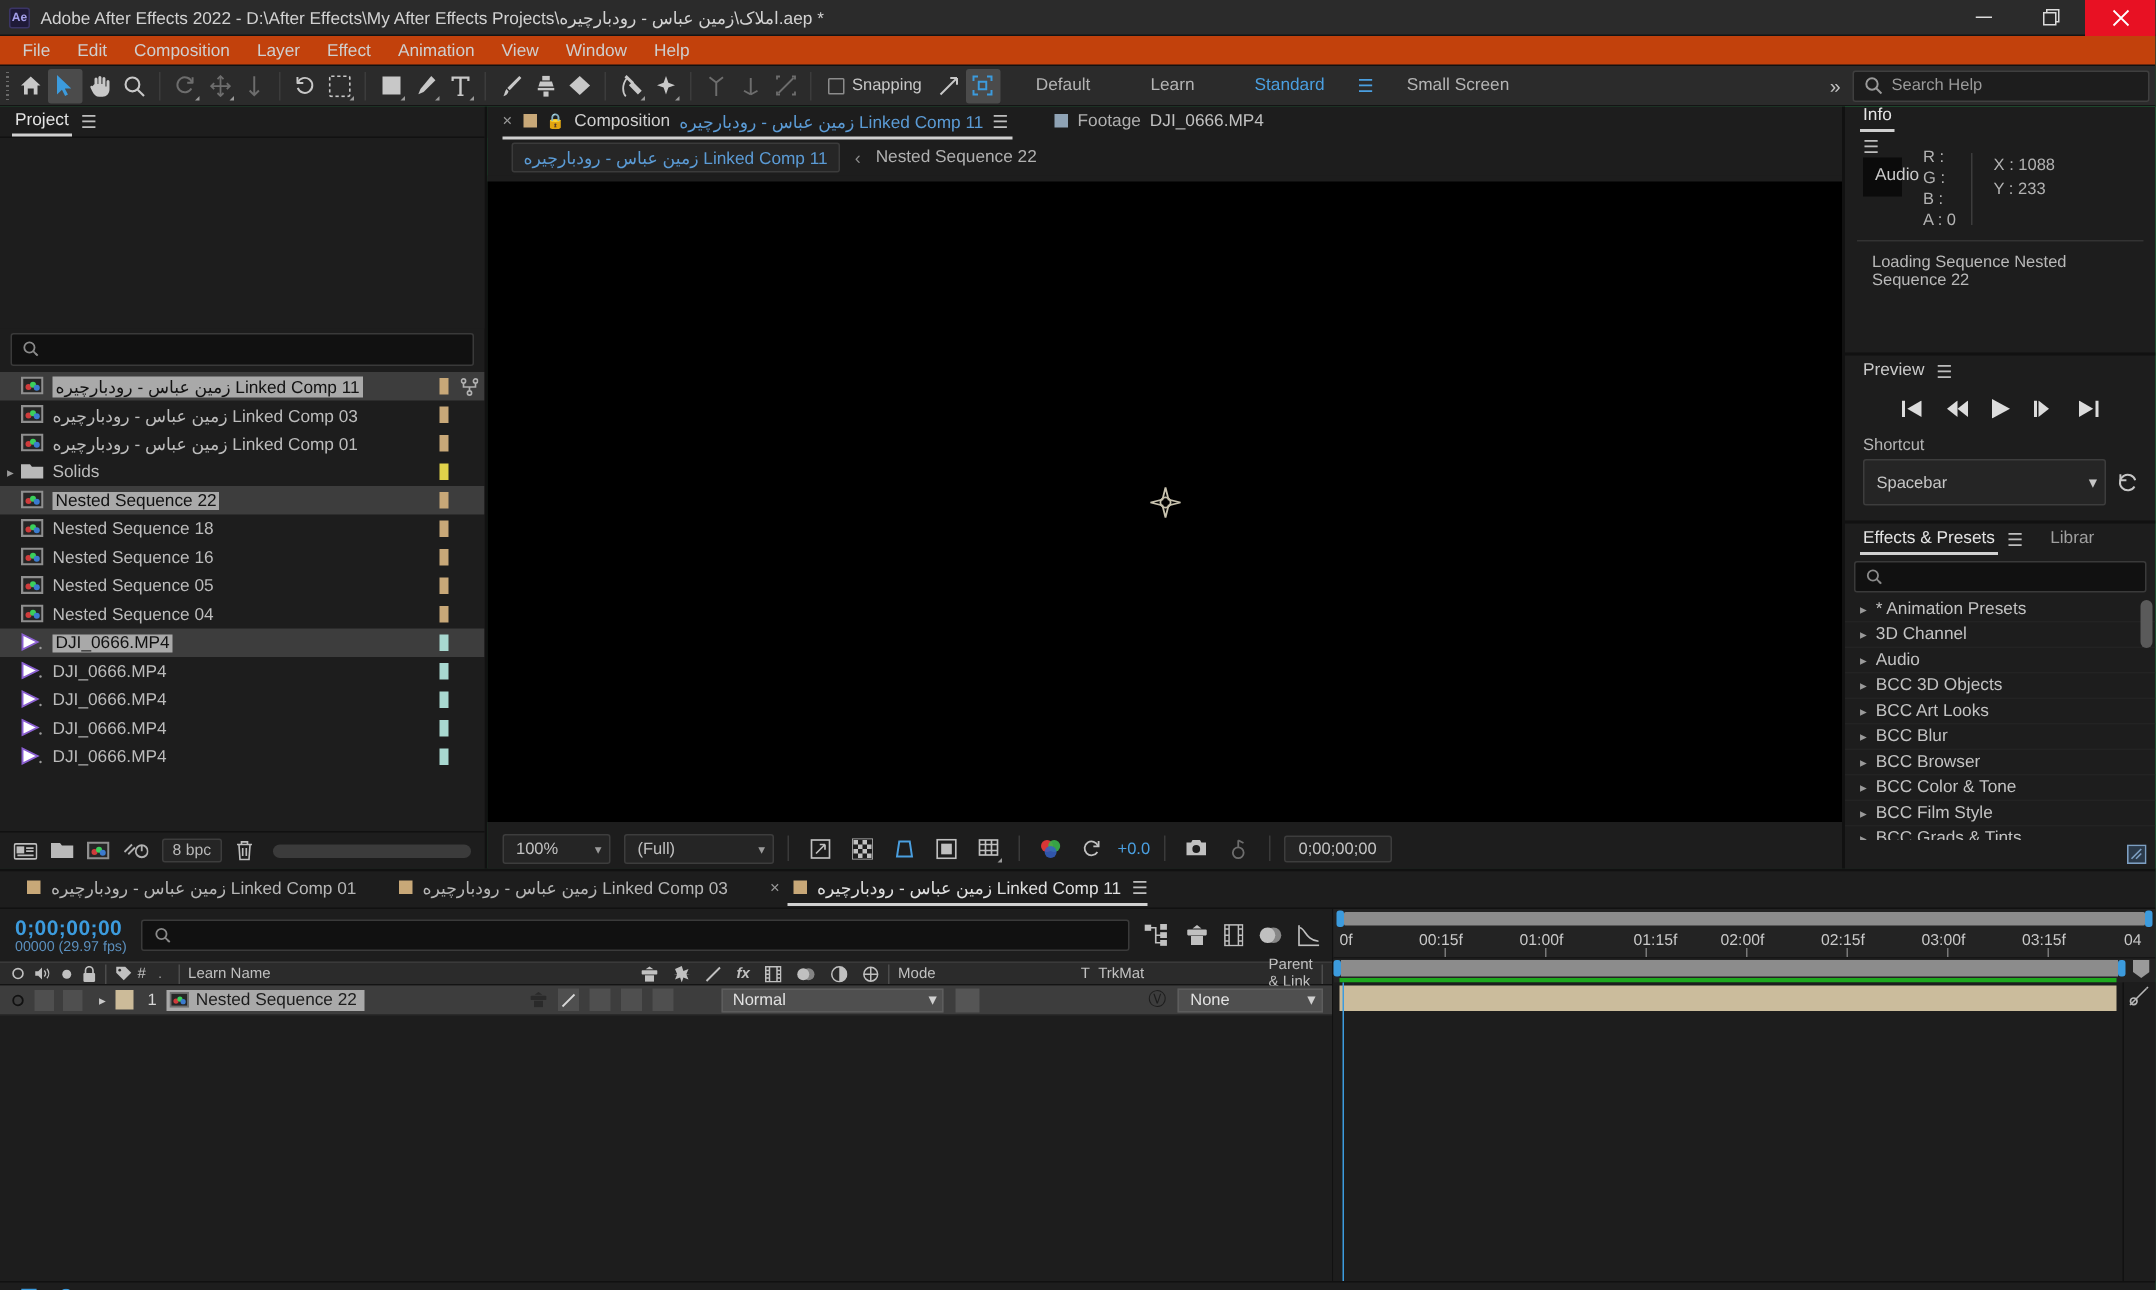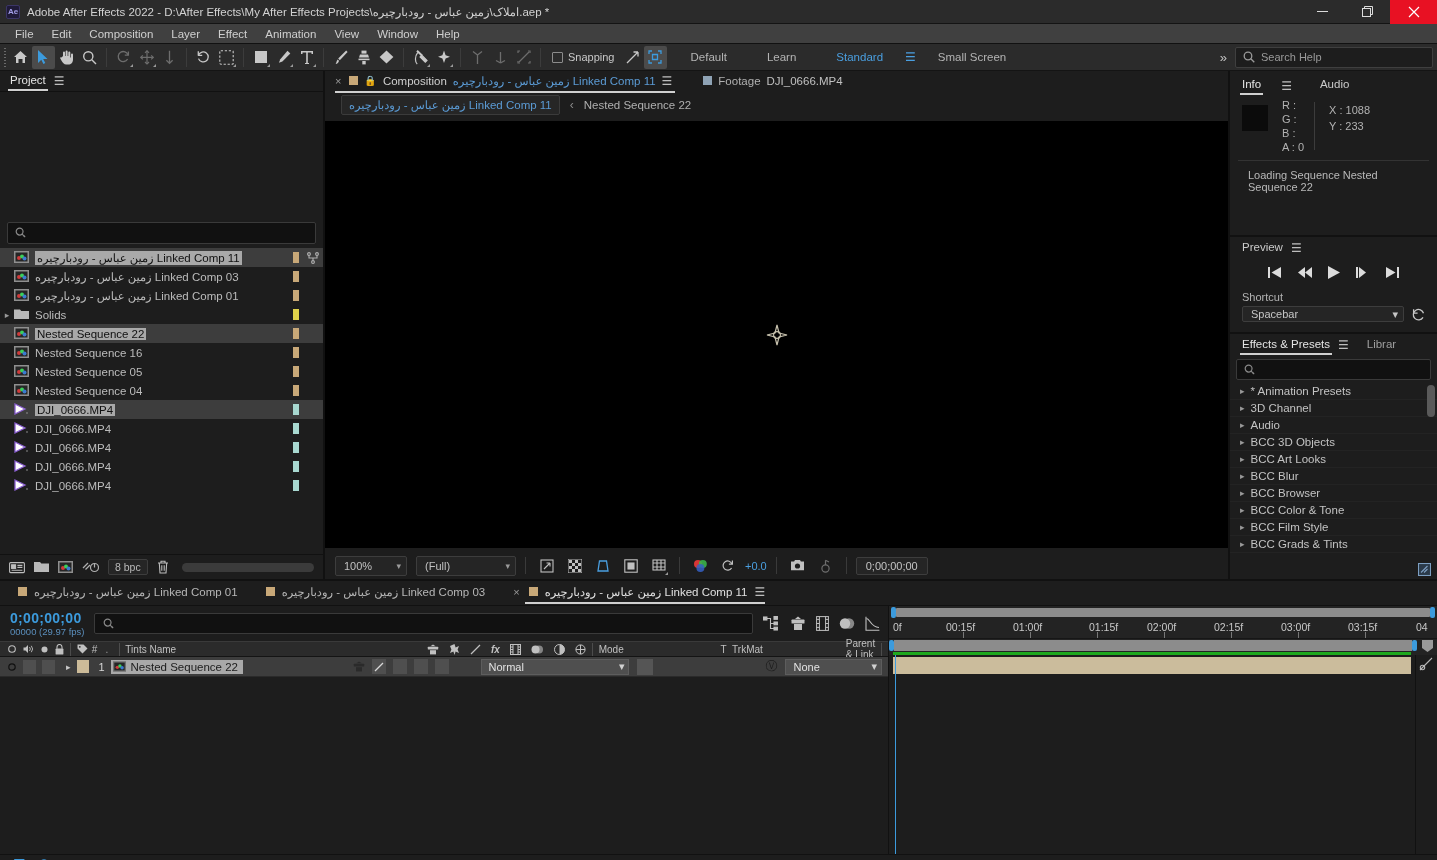--- a/index.html
+++ b/index.html
@@ -29,21 +29,21 @@
   .win-btns { margin-left: auto; display: flex; height: 24px; }
   .win-btn {
     width: 45px; height: 24px; display: flex; align-items: center;
     justify-content: center; color: #d8d8d8;
   }
   .win-btn.close { background: #e81123; width: 47px; }
   .win-btn svg { display: block; }
 
   
   .menubar {
-    height: 20px; background: #404040; display: flex; align-items: center;
+    height: 20px; background: #c2410c; display: flex; align-items: center;
     padding-left: 6px; border-bottom: 1px solid #111;
   }
   .menu-item {
     padding: 2px 9px; font-size: 11.5px; color: #cfcfcf; cursor: default;
     white-space: nowrap;
   }
 
   
   .toolbar {
     height: 27px; background: #2b2b2b; display: flex; align-items: center;
@@ -160,37 +160,37 @@
     padding: 0 5px 0 8px; font-size: 11px; color: #c0c0c0; gap: 10px;
   }
   .drop .dc { color: #9b9b9b; font-size: 9px; }
   .vsep { width: 1px; height: 17px; background: #3a3a3a; margin: 0 4px; }
   .tc-box { background: #252525; border: 1px solid #3d3d3d; border-radius: 2px;
      padding: 2px 9px; font-size: 11px; color: #c4c4c4; }
   .plus-val { color: #4a9fe0; font-size: 11px; }
 
   
   .right-panel { width: 207px; background: #1d1d1d; display: flex; flex-direction: column; }
-  .info-tabs { height: 21px; display: flex; align-items: flex-end; gap: 20px;
-     padding-left: 12px; }
+  .info-tabs { height: 21px; display: flex; align-items: flex-start; gap: 7px;
+     padding-left: 12px; flex-direction: column; }
   .info-body { padding: 6px 10px 0 8px; display: flex; gap: 8px; }
   .color-chip { width: 26px; height: 26px; background: #0b0b0b; margin: 7px 6px 0 4px; }
   .rgba { display: flex; flex-direction: column; gap: 0px; font-size: 11px; color: #b2b2b2; }
   .rgba div { line-height: 14px; }
   .info-div { width: 1px; background: #3c3c3c; margin: 4px 6px 4px 2px; }
   .xy { font-size: 11px; color: #b2b2b2; line-height: 16px; padding-top: 4px;}
   .info-msg { font-size: 11px; color: #b9b9b9; padding: 8px 6px 0 10px;
      border-top: 1px solid #333; margin: 6px 8px 0; }
   .panel-sep { height: 2px; background: #111; }
   .prev-tabs { height: 22px; display: flex; align-items: center; gap: 8px; padding-left: 12px; }
   .transport { display: flex; align-items: center; justify-content: center; gap: 16px;
      height: 26px; color: #d8d8d8; }
   .shortcut-lbl { font-size: 11px; color: #b4b4b4; padding: 6px 0 3px 12px; }
   .shortcut-row { display: flex; align-items: center; gap: 7px; padding: 0 10px 0 12px; }
-  .shortcut-sel { flex: 1; height: 16px; background: #252525; border: 1px solid #3d3d3d;
+  .shortcut-sel { flex: 1; height: 31px; background: #252525; border: 1px solid #3d3d3d;
      border-radius: 2px; display: flex; align-items: center; justify-content: space-between;
      padding: 0 5px 0 8px; font-size: 11px; color: #c6c6c6; }
   .fx-tabs { height: 21px; display: flex; align-items: center; gap: 8px; padding-left: 12px; }
   .fx-search { margin: 4px 6px 3px 6px; height: 21px; background: #111;
      border: 1px solid #3a3a3a; border-radius: 2px; display: flex; align-items: center;
      padding: 0 7px; color: #8a8a8a; }
   .fx-list { flex: 1; overflow: hidden; position: relative; }
   .fx-row { height: 17px; display: flex; align-items: center; gap: 6px;
      padding-left: 10px; font-size: 11.5px; color: #c3c3c3;
      border-bottom: 1px solid #232323; }
@@ -573,20 +573,35 @@
           <span class="disc"></span>
           <span class="pico">
             <svg width="15" height="12" viewBox="0 0 15 12">
                 <rect width="15" height="12" fill="#8f8f8f"></rect>
                 <rect x="1.5" y="1.5" width="12" height="9" fill="#262626"></rect>
                 <circle cx="5" cy="7" r="2" fill="#cf3b3b"></circle>
                 <circle cx="8" cy="5.5" r="2" fill="#3bcf5b"></circle>
                 <circle cx="10.5" cy="7.5" r="2" fill="#3b7bcf"></circle>
               </svg>
           </span>
+          <span class="plabel">Nested Sequence 18</span>
+          <span class="swatch" style="background:#c8a878"></span>
+          <span class="sw-extra"></span>
+        </div>
+        <div class="prow">
+          <span class="disc"></span>
+          <span class="pico">
+            <svg width="15" height="12" viewBox="0 0 15 12">
+                <rect width="15" height="12" fill="#8f8f8f"></rect>
+                <rect x="1.5" y="1.5" width="12" height="9" fill="#262626"></rect>
+                <circle cx="5" cy="7" r="2" fill="#cf3b3b"></circle>
+                <circle cx="8" cy="5.5" r="2" fill="#3bcf5b"></circle>
+                <circle cx="10.5" cy="7.5" r="2" fill="#3b7bcf"></circle>
+              </svg>
+          </span>
           <span class="plabel">Nested Sequence 16</span>
           <span class="swatch" style="background:#c8a878"></span>
           <span class="sw-extra"></span>
         </div>
         <div class="prow">
           <span class="disc"></span>
           <span class="pico">
             <svg width="15" height="12" viewBox="0 0 15 12">
                 <rect width="15" height="12" fill="#8f8f8f"></rect>
                 <rect x="1.5" y="1.5" width="12" height="9" fill="#262626"></rect>
@@ -1067,21 +1082,21 @@
           <span class="hd-sep"></span>
           <span>
             <svg width="11" height="11" viewBox="0 0 11 11" fill="#c0c0c0">
                 <path d="M0.5 0.5h6l4 4-5 5-5-5z"></path>
                 <circle cx="2.8" cy="2.8" r="0.9" fill="#2b2b2b"></circle>
               </svg>
           </span>
           <span style="width:16px;text-align:center">#</span>
           <span style="width:14px;text-align:center;color:#9a9a9a">.</span>
           <span class="hd-sep"></span>
-          <span style="width:376px">Tints Name</span>
+          <span style="width:376px">Learn Name</span>
           <span style="display:flex;gap:10px;align-items:center;margin-left:-8px">
             <span>
               <svg width="12" height="11" viewBox="0 0 12 11" fill="#c0c0c0">
                   <path d="M6 0.4 8.6 2.2H3.4Z"></path>
                   <rect x="0.8" y="2.8" width="10.4" height="2.8" rx="0.5"></rect>
                   <rect x="3" y="6.2" width="6" height="4.2"></rect>
                 </svg>
             </span>
             <span>
               <svg width="11" height="11" viewBox="0 0 11 11" fill="#c0c0c0">

